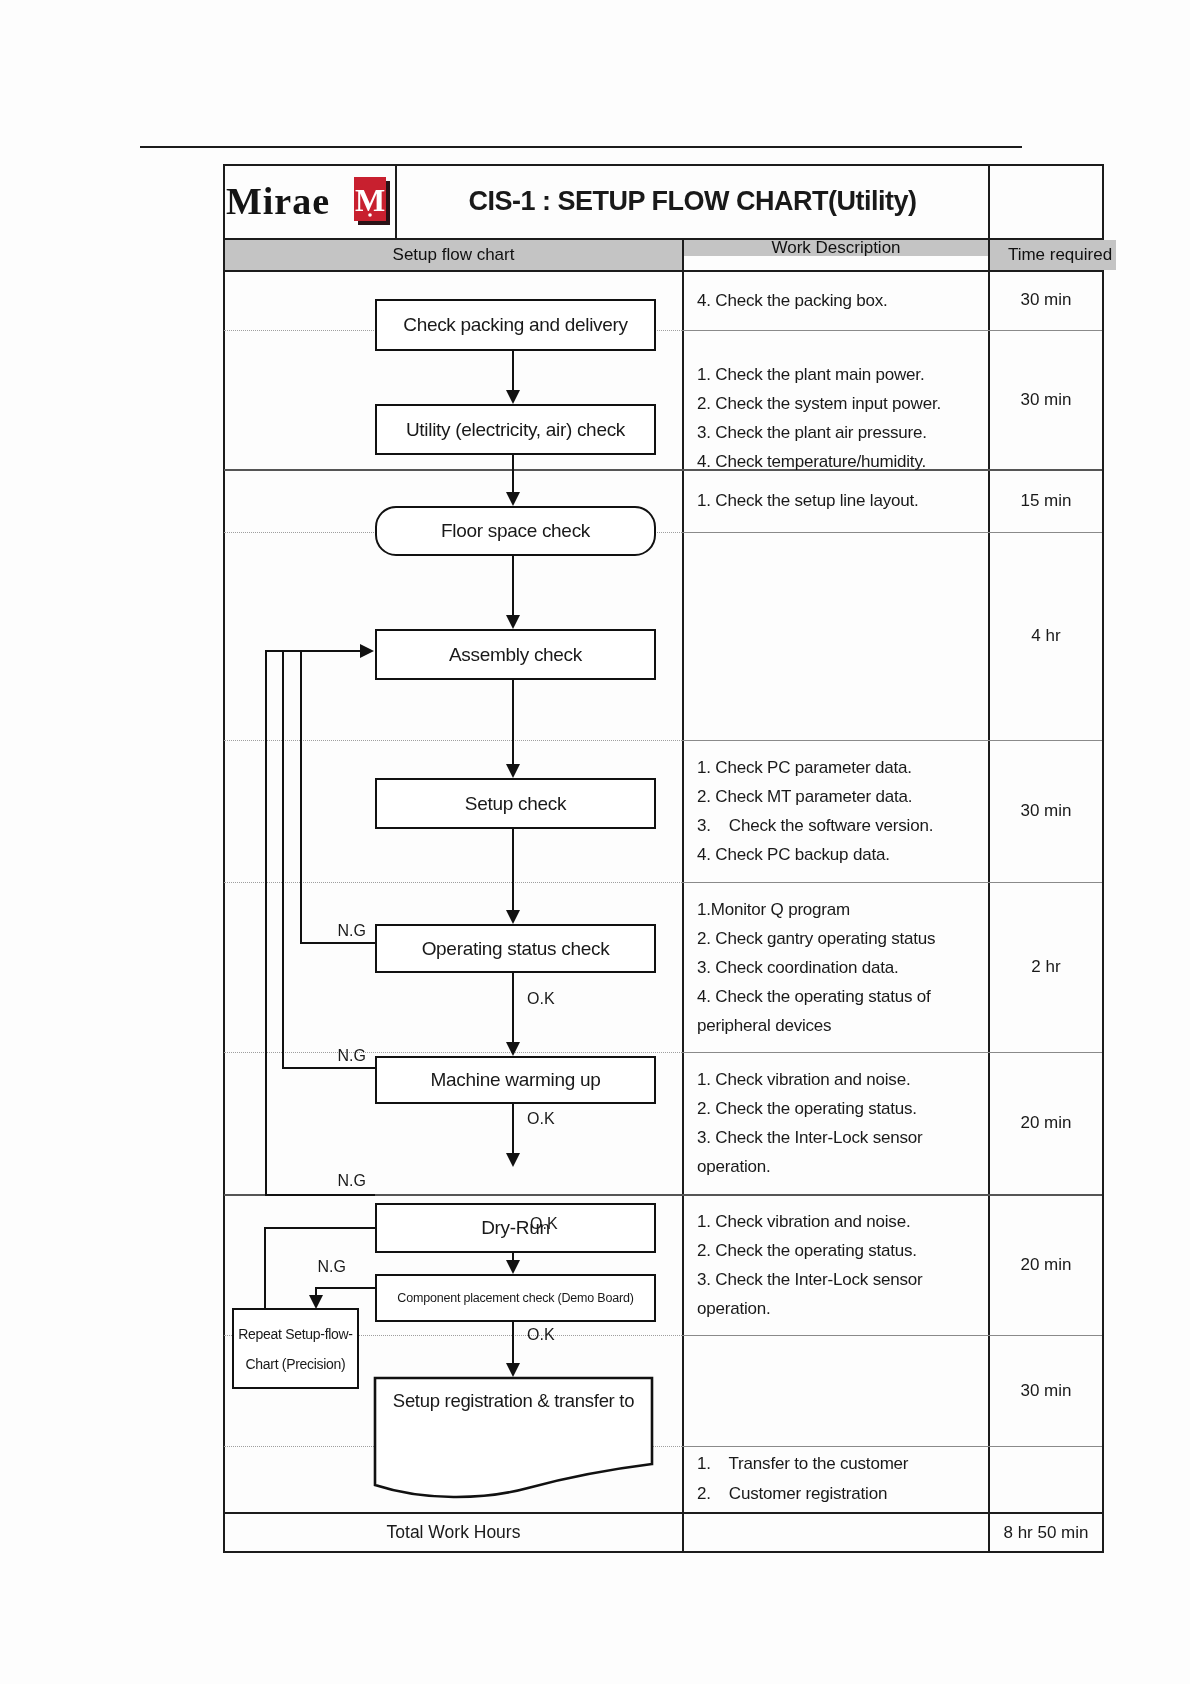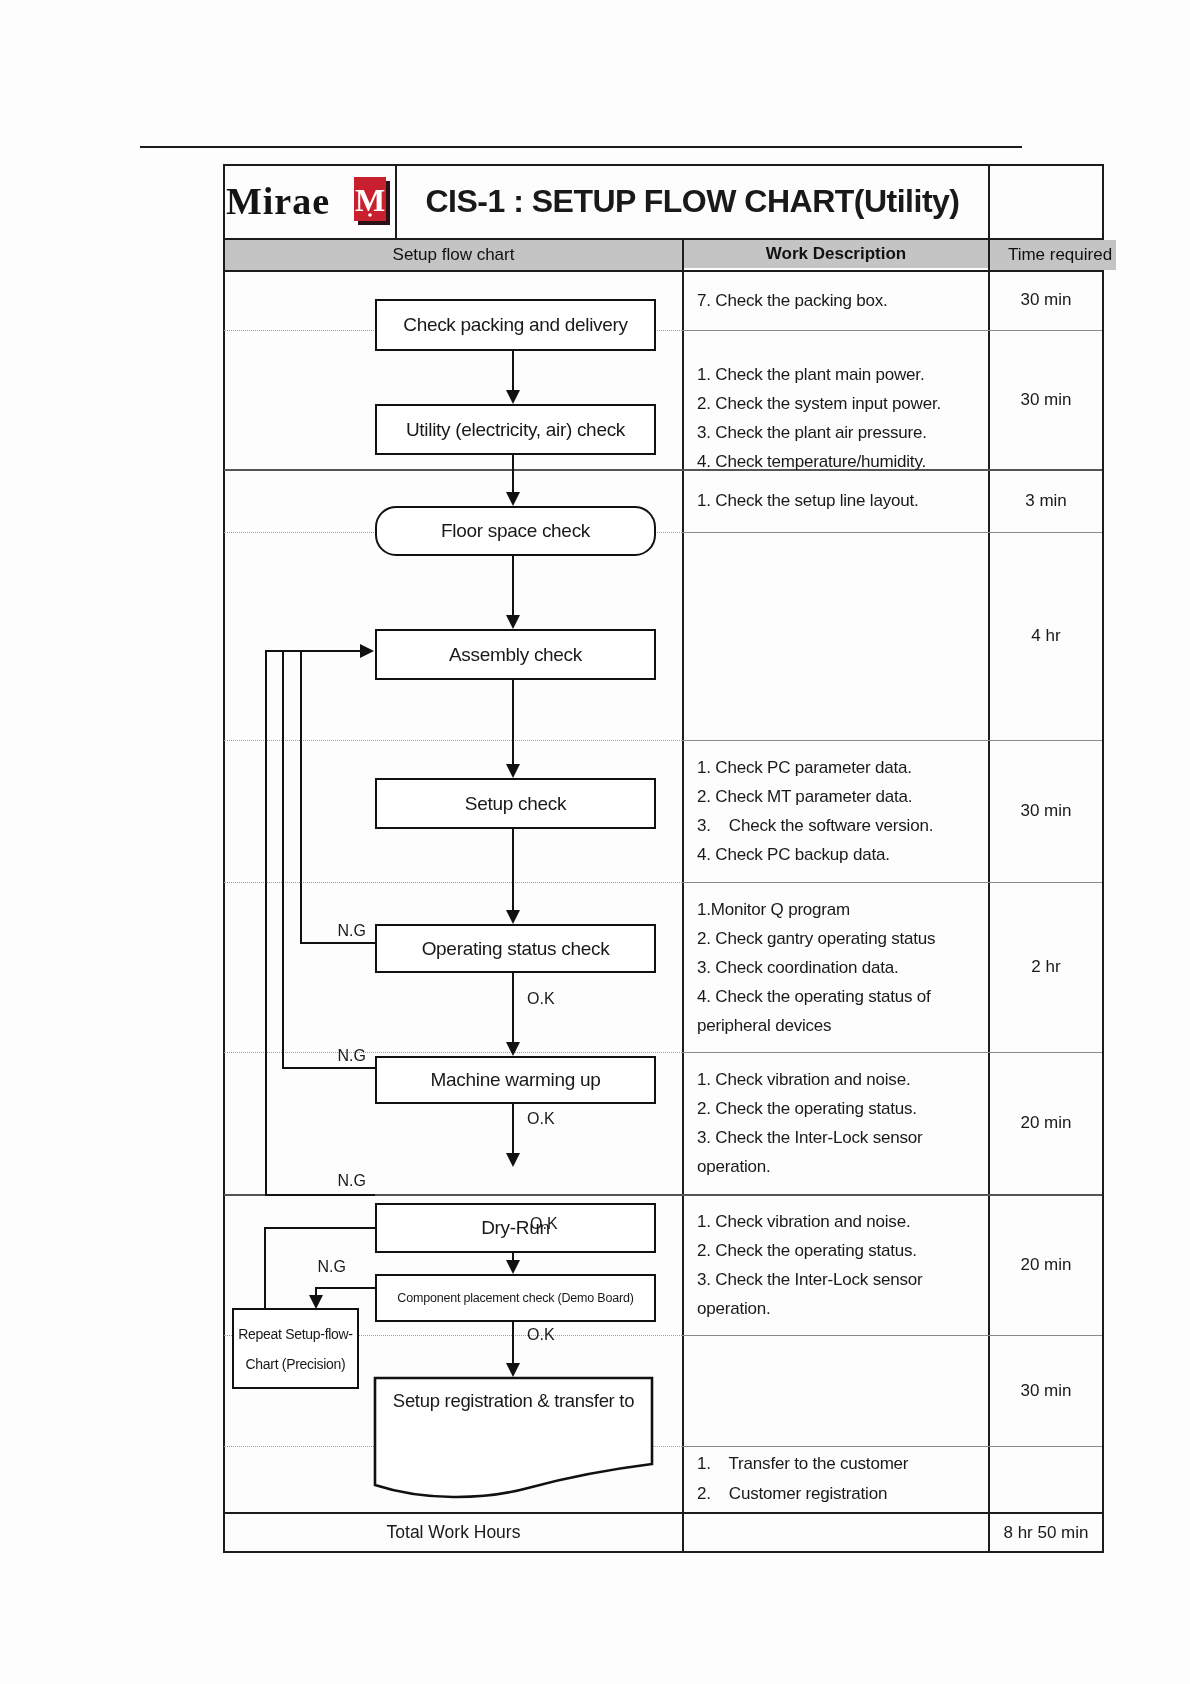--- a/index.html
+++ b/index.html
@@ -26,21 +26,21 @@
   .arr-right{position:absolute;width:0;height:0;border-top:7px solid transparent;
              border-bottom:7px solid transparent;border-left:14px solid #111;z-index:2;}
   .ng{position:absolute;width:44px;text-align:right;font-size:16px;color:#1a1a1a;z-index:3;}
   .ok{position:absolute;font-size:16px;color:#1a1a1a;z-index:3;}
   
   .desc{position:absolute;left:697px;width:286px;display:flex;flex-direction:column;justify-content:center;
         font-size:17px;line-height:29px;white-space:pre-wrap;letter-spacing:-0.2px;z-index:2;}
   .time{position:absolute;left:990px;width:112px;display:flex;align-items:center;justify-content:center;
         font-size:17px;z-index:2;}
   .doc-title{position:absolute;left:397px;top:164px;width:591px;height:74px;display:flex;align-items:center;
-             justify-content:center;font-size:32px;font-weight:bold;letter-spacing:-0.5px;}
+             justify-content:center;font-size:27px;font-weight:bold;letter-spacing:-0.5px;}
   .logo-wrap{position:absolute;left:223px;top:164px;width:172px;height:74px;display:flex;
              align-items:center;justify-content:center;gap:22px;}
   .logo-text{font-family:"Liberation Serif",serif;font-weight:bold;font-size:38px;color:#141414;letter-spacing:1px;}
   .total-label{position:absolute;left:225px;top:1512px;width:457px;height:41px;display:flex;
                align-items:center;justify-content:center;font-size:17.5px;}
 </style>
 </head>
 <body>
 
 <div id="canvas">
@@ -84,21 +84,21 @@
       <rect x="2" y="2" width="32" height="44" fill="#c8202f"></rect>
       <text x="18" y="36" text-anchor="middle" font-family="Liberation Serif, serif" font-weight="bold" font-size="32" fill="#ffffff">M</text>
       <circle cx="9" cy="12" r="1.8" fill="#c8202f"></circle>
       <circle cx="27" cy="12" r="1.8" fill="#c8202f"></circle>
       <circle cx="18" cy="40" r="1.8" fill="#ffffff"></circle>
     </svg>
   </div>
   <div class="doc-title">CIS-1 : SETUP FLOW CHART(Utility)</div>
 
   <div class="band" style="left:225px;top:240px;width:457px;height:30px;">Setup flow chart</div>
-  <div class="band" style="left:684px;top:240px;width:304px;height:28px;font-weight:bold;">Work Description</div>
+  <div class="band" style="left:684px;top:240px;width:304px;height:16px;">Work Description</div>
   <div class="band" style="left:990px;top:240px;width:112px;height:30px;padding-left:14px;">Time required</div>
 
   <div class="node" style="left:375px;top:299px;width:277px;height:48px;">Check packing and delivery</div>
   <div class="node" style="left:375px;top:404px;width:277px;height:47px;">Utility (electricity, air) check</div>
   <div class="node" style="left:375px;top:506px;width:277px;height:46px;border-radius:21px;">Floor space check</div>
   <div class="node" style="left:375px;top:629px;width:277px;height:47px;">Assembly check</div>
   <div class="node" style="left:375px;top:778px;width:277px;height:47px;">Setup check</div>
   <div class="node" style="left:375px;top:924px;width:277px;height:45px;">Operating status check</div>
   <div class="node" style="left:375px;top:1056px;width:277px;height:44px;">Machine warming up</div>
   <div class="node" style="left:375px;top:1167px;width:277px;height:46px;margin-top:36px;">Dry-Run</div>
@@ -152,31 +152,31 @@
 
   <div class="ng" style="left:322px;top:922px;">N.G</div>
   <div class="ng" style="left:322px;top:1047px;">N.G</div>
   <div class="ng" style="left:322px;top:1172px;">N.G</div>
   <div class="ng" style="left:302px;top:1258px;">N.G</div>
   <div class="ok" style="left:527px;top:990px;">O.K</div>
   <div class="ok" style="left:527px;top:1110px;">O.K</div>
   <div class="ok" style="left:530px;top:1215px;">O.K</div>
   <div class="ok" style="left:527px;top:1326px;">O.K</div>
 
-  <div class="desc" style="top:270px;height:60px;">7. Check the packing box.</div>
+  <div class="desc" style="top:270px;height:60px;">4. Check the packing box.</div>
   <div class="time" style="top:270px;height:60px;">30 min</div>
 
   <div class="desc" style="top:330px;height:176px;">1. Check the plant main power.
 2. Check the system input power.
 3. Check the plant air pressure.
 4. Check temperature/humidity.</div>
   <div class="time" style="top:330px;height:139px;">30 min</div>
 
   <div class="desc" style="top:469px;height:63px;">1. Check the setup line layout.</div>
-  <div class="time" style="top:469px;height:63px;">3 min</div>
+  <div class="time" style="top:469px;height:63px;">15 min</div>
 
   <div class="time" style="top:532px;height:208px;">4 hr</div>
 
   <div class="desc" style="top:740px;height:142px;">1. Check PC parameter data.
 2. Check MT parameter data.
 3.    Check the software version.
 4. Check PC backup data.</div>
   <div class="time" style="top:740px;height:142px;">30 min</div>
 
   <div class="desc" style="top:882px;height:170px;">1.Monitor Q program

